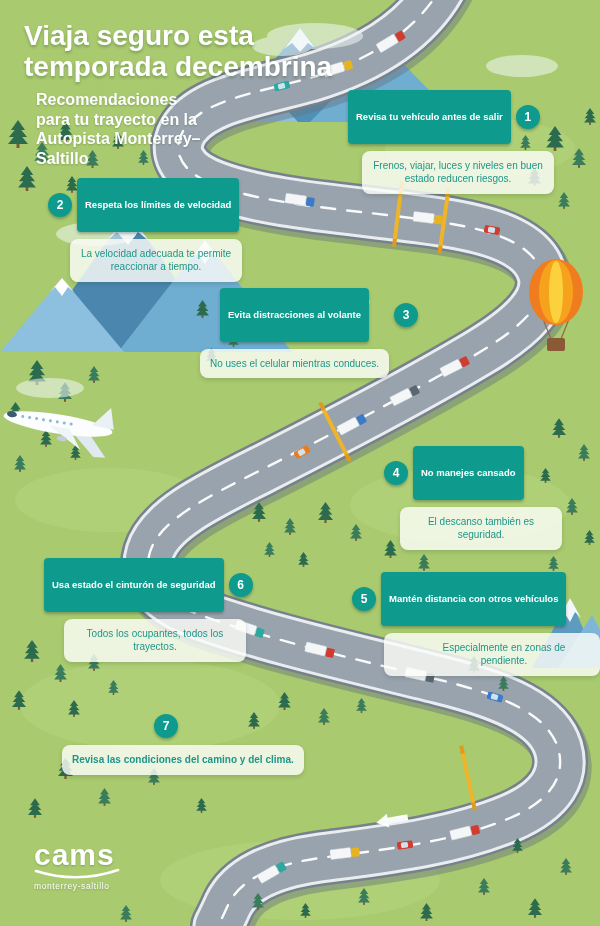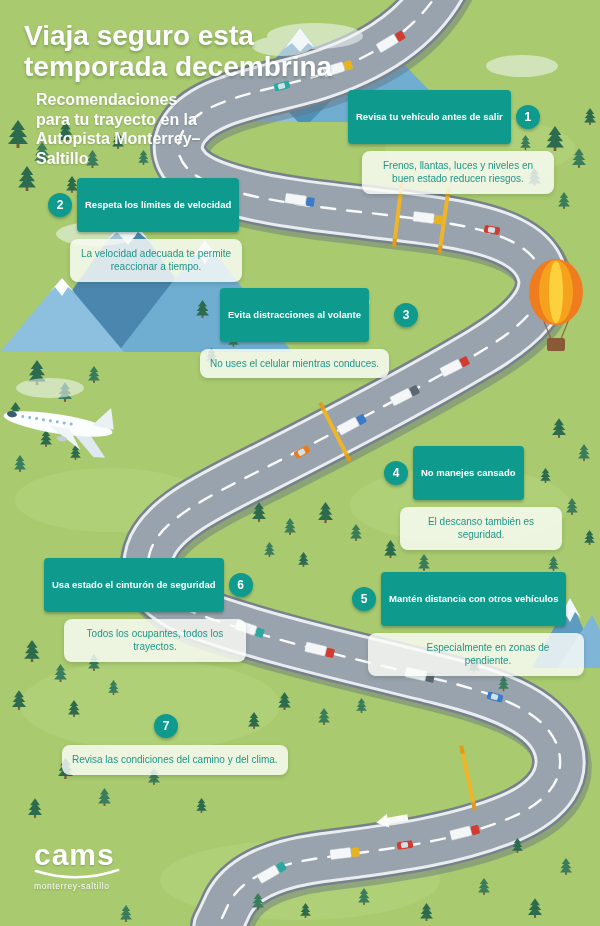--- a/index.html
+++ b/index.html
@@ -10,23 +10,23 @@
   .subtitle{position:absolute;left:25px;top:90px;width:178px;color:#fff;font-weight:bold;font-size:16px;line-height:1.22;text-shadow:0 1px 2px rgba(45,75,45,.3);margin-left:11px;}
   .tip{position:absolute;}
   .tip-header{display:flex;align-items:center;gap:5px;}
   .pill{display:inline-block;background:#0e9b8d;color:#fff;font-weight:bold;font-size:9.5px;line-height:1;padding:22px 8px;border-radius:4px;white-space:nowrap;box-shadow:0 2px 3px rgba(30,60,50,.35);}
   .num{width:24px;height:24px;border-radius:50%;background:#0e9b8d;color:#fff;font-weight:bold;font-size:12px;display:flex;align-items:center;justify-content:center;flex:0 0 24px;box-shadow:0 2px 3px rgba(30,60,50,.35);}
   .tip-body{background:rgba(251,253,248,.82);color:#1f9689;font-size:10px;line-height:1.35;padding:8px 10px;border-radius:8px;text-align:center;margin-top:7px;box-shadow:0 2px 4px rgba(30,60,50,.18);}
   .tip1{left:348px;top:90px;} .tip1 .tip-body{margin-left:14px;width:172px;}
   .tip2{left:48px;top:178px;} .tip2 .tip-body{margin-left:22px;width:152px;}
   .tip3{left:200px;top:288px;} .tip3 .tip-header{margin-left:20px;gap:25px;} .tip3 .tip-body{display:inline-block;white-space:nowrap;width:auto;text-align:right;}
   .tip4{left:384px;top:446px;} .tip4 .tip-body{margin-left:16px;width:142px;}
-  .tip5{left:352px;top:572px;} .tip5 .tip-body{margin-left:16px;width:172px;padding-left:34px;}
+  .tip5{left:352px;top:572px;} .tip5 .tip-body{margin-left:32px;width:172px;padding-left:34px;}
   .tip6{left:44px;top:558px;} .tip6 .tip-body{margin-left:20px;width:162px;}
-  .tip7{left:62px;top:714px;} .tip7 .tip-header{margin-left:92px;} .tip7 .tip-body{display:inline-block;white-space:nowrap;width:auto;}
+  .tip7{left:62px;top:714px;} .tip7 .tip-header{margin-left:92px;} .tip7 .tip-body{display:inline-block;white-space:nowrap;width:auto;font-weight:bold;}
   .logo{position:absolute;left:34px;top:840px;color:#fff;text-shadow:0 1px 2px rgba(45,75,45,.3);}
   .logo-name{font-size:30px;font-weight:bold;letter-spacing:1px;line-height:1;}
   .logo-swoosh{display:block;margin:-2px 0 0 0;}
   .logo-tagline{font-size:8.5px;letter-spacing:.6px;margin-top:-1px;}
 </style>
 </head>
 <body>
 
 <div class="stage">
 
@@ -246,21 +246,21 @@
     <div>temporada decembrina</div>
   </div>
 
   <div class="subtitle">Recomendaciones para tu trayecto en la Autopista Monterrey–Saltillo</div>
 
   <div class="tip tip1">
     <div class="tip-header">
       <span class="pill">Revisa tu vehículo antes de salir</span>
       <span class="num">1</span>
     </div>
-    <div class="tip-body">Frenos, llantas, luces y niveles en buen estado reducen riesgos.</div>
+    <div class="tip-body">Frenos, viajar, luces y niveles en buen estado reducen riesgos.</div>
   </div>
 
   <div class="tip tip2">
     <div class="tip-header">
       <span class="num">2</span>
       <span class="pill">Respeta los límites de velocidad</span>
     </div>
     <div class="tip-body">La velocidad adecuada te permite reaccionar a tiempo.</div>
   </div>
 

